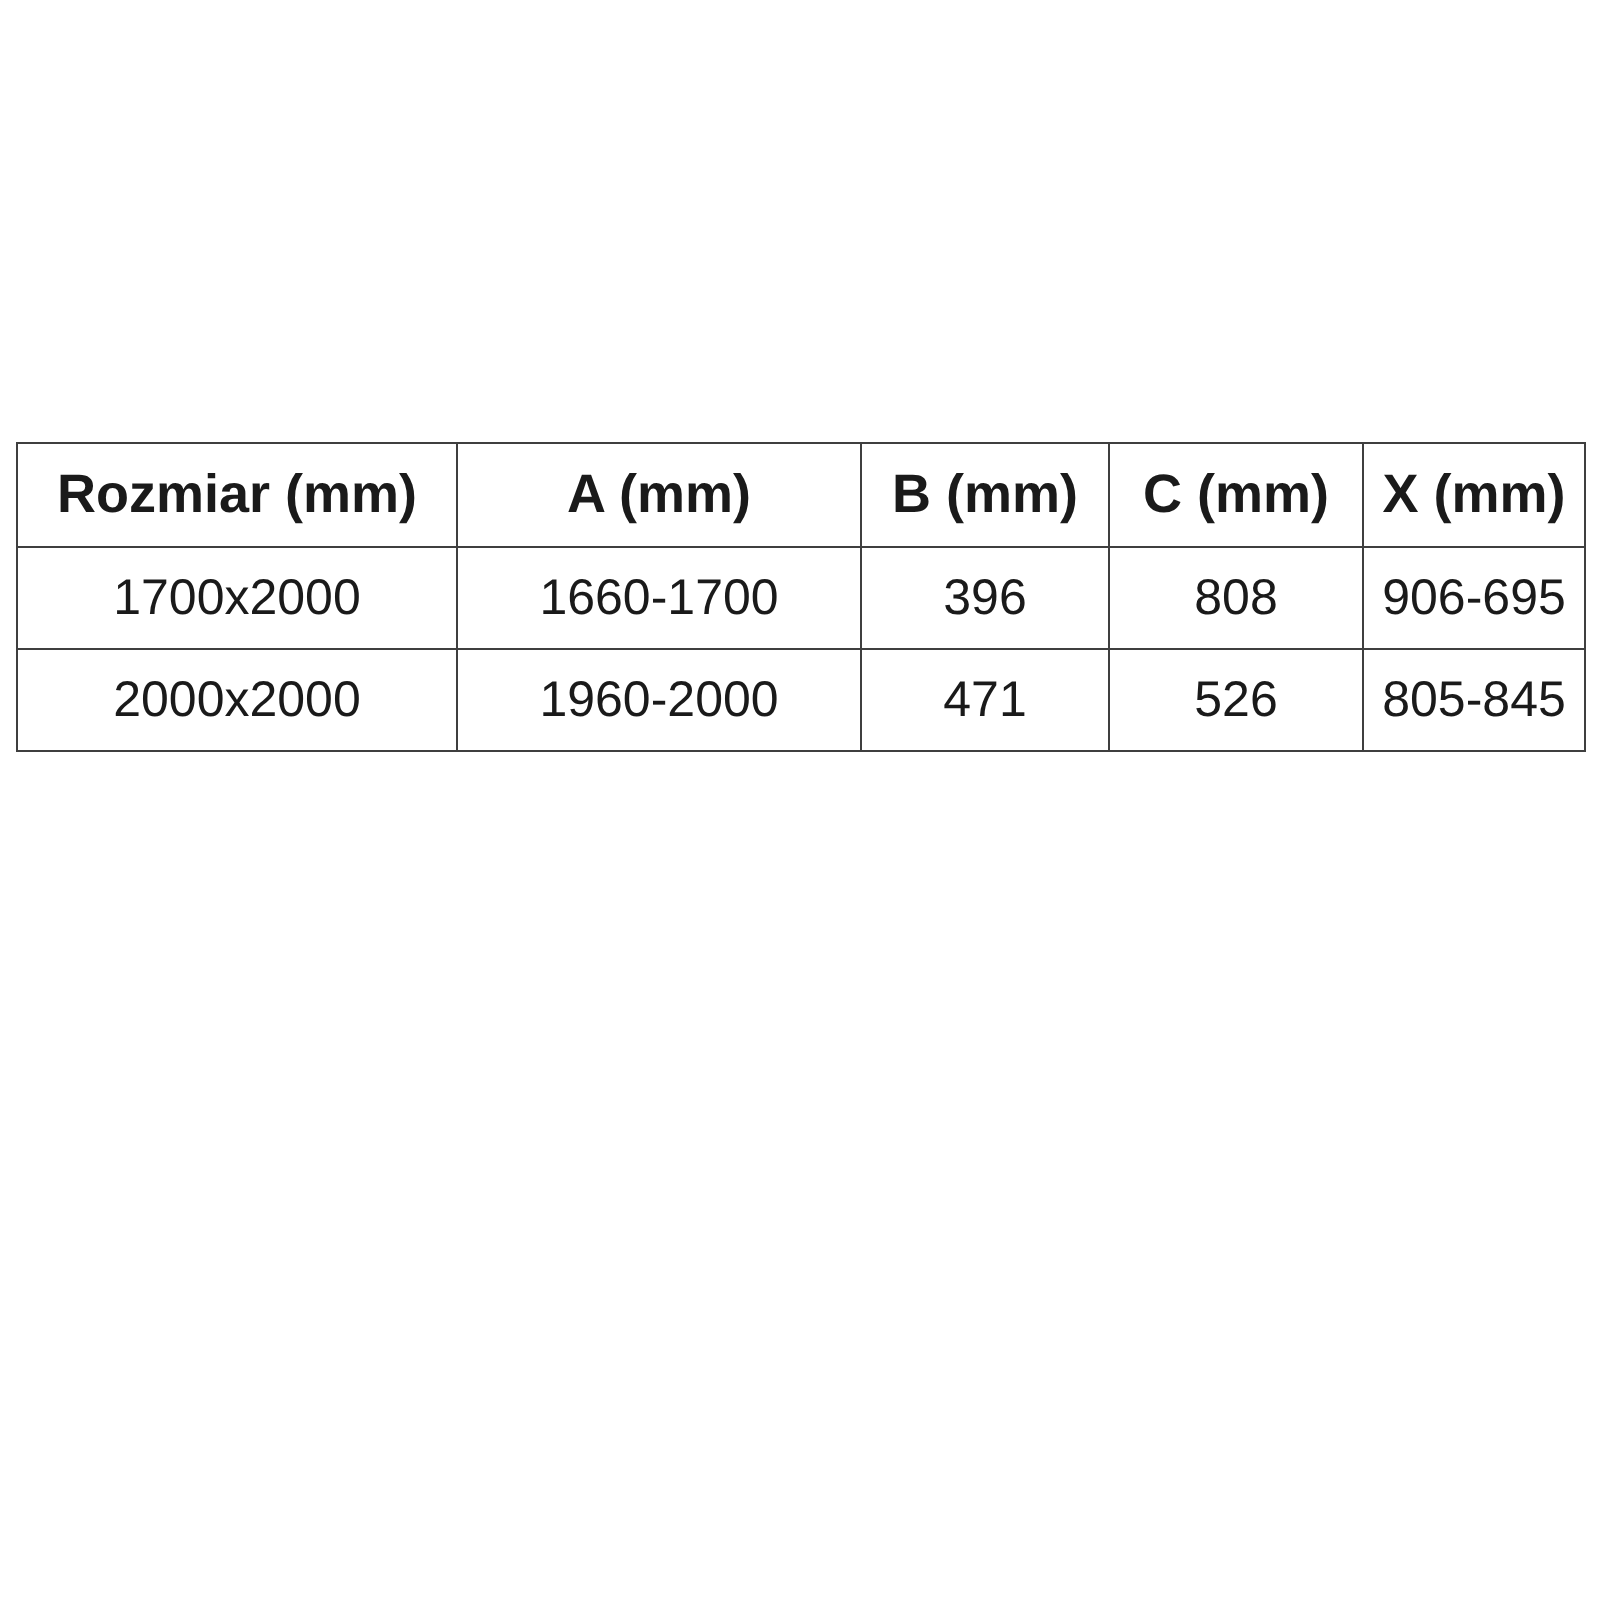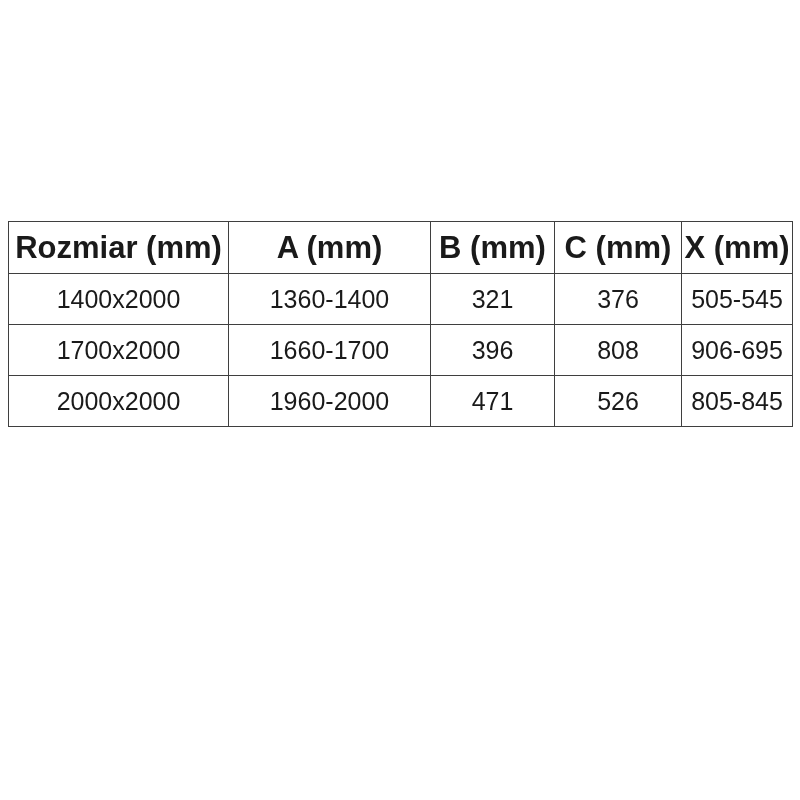--- a/index.html
+++ b/index.html
@@ -28,21 +28,21 @@
     border: 1.5px solid var(--border-color, #3f3f3f);
     text-align: center;
     vertical-align: middle;
     color: var(--text-color, #1a1a1a);
     padding: 0;
     overflow: hidden;
     white-space: nowrap;
   }
   table.size-table th {
     height: 51px;
-    font-size: 31px;
+    font-size: 27px;
     font-weight: bold;
   }
   table.size-table td {
     height: 50px;
     font-size: 25px;
     font-weight: normal;
   }
   col.c-rozmiar { width: 220px; }
   col.c-a { width: 202px; }
   col.c-b { width: 124px; }
@@ -65,27 +65,20 @@
       <tr>
         <th>Rozmiar (mm)</th>
         <th>A (mm)</th>
         <th>B (mm)</th>
         <th>C (mm)</th>
         <th>X (mm)</th>
       </tr>
     </thead>
     <tbody>
       <tr>
-        <td>1400x2000</td>
-        <td>1360-1400</td>
-        <td>321</td>
-        <td>376</td>
-        <td>505-545</td>
-      </tr>
-      <tr>
         <td>1700x2000</td>
         <td>1660-1700</td>
         <td>396</td>
         <td>808</td>
         <td>906-695</td>
       </tr>
       <tr>
         <td>2000x2000</td>
         <td>1960-2000</td>
         <td>471</td>

